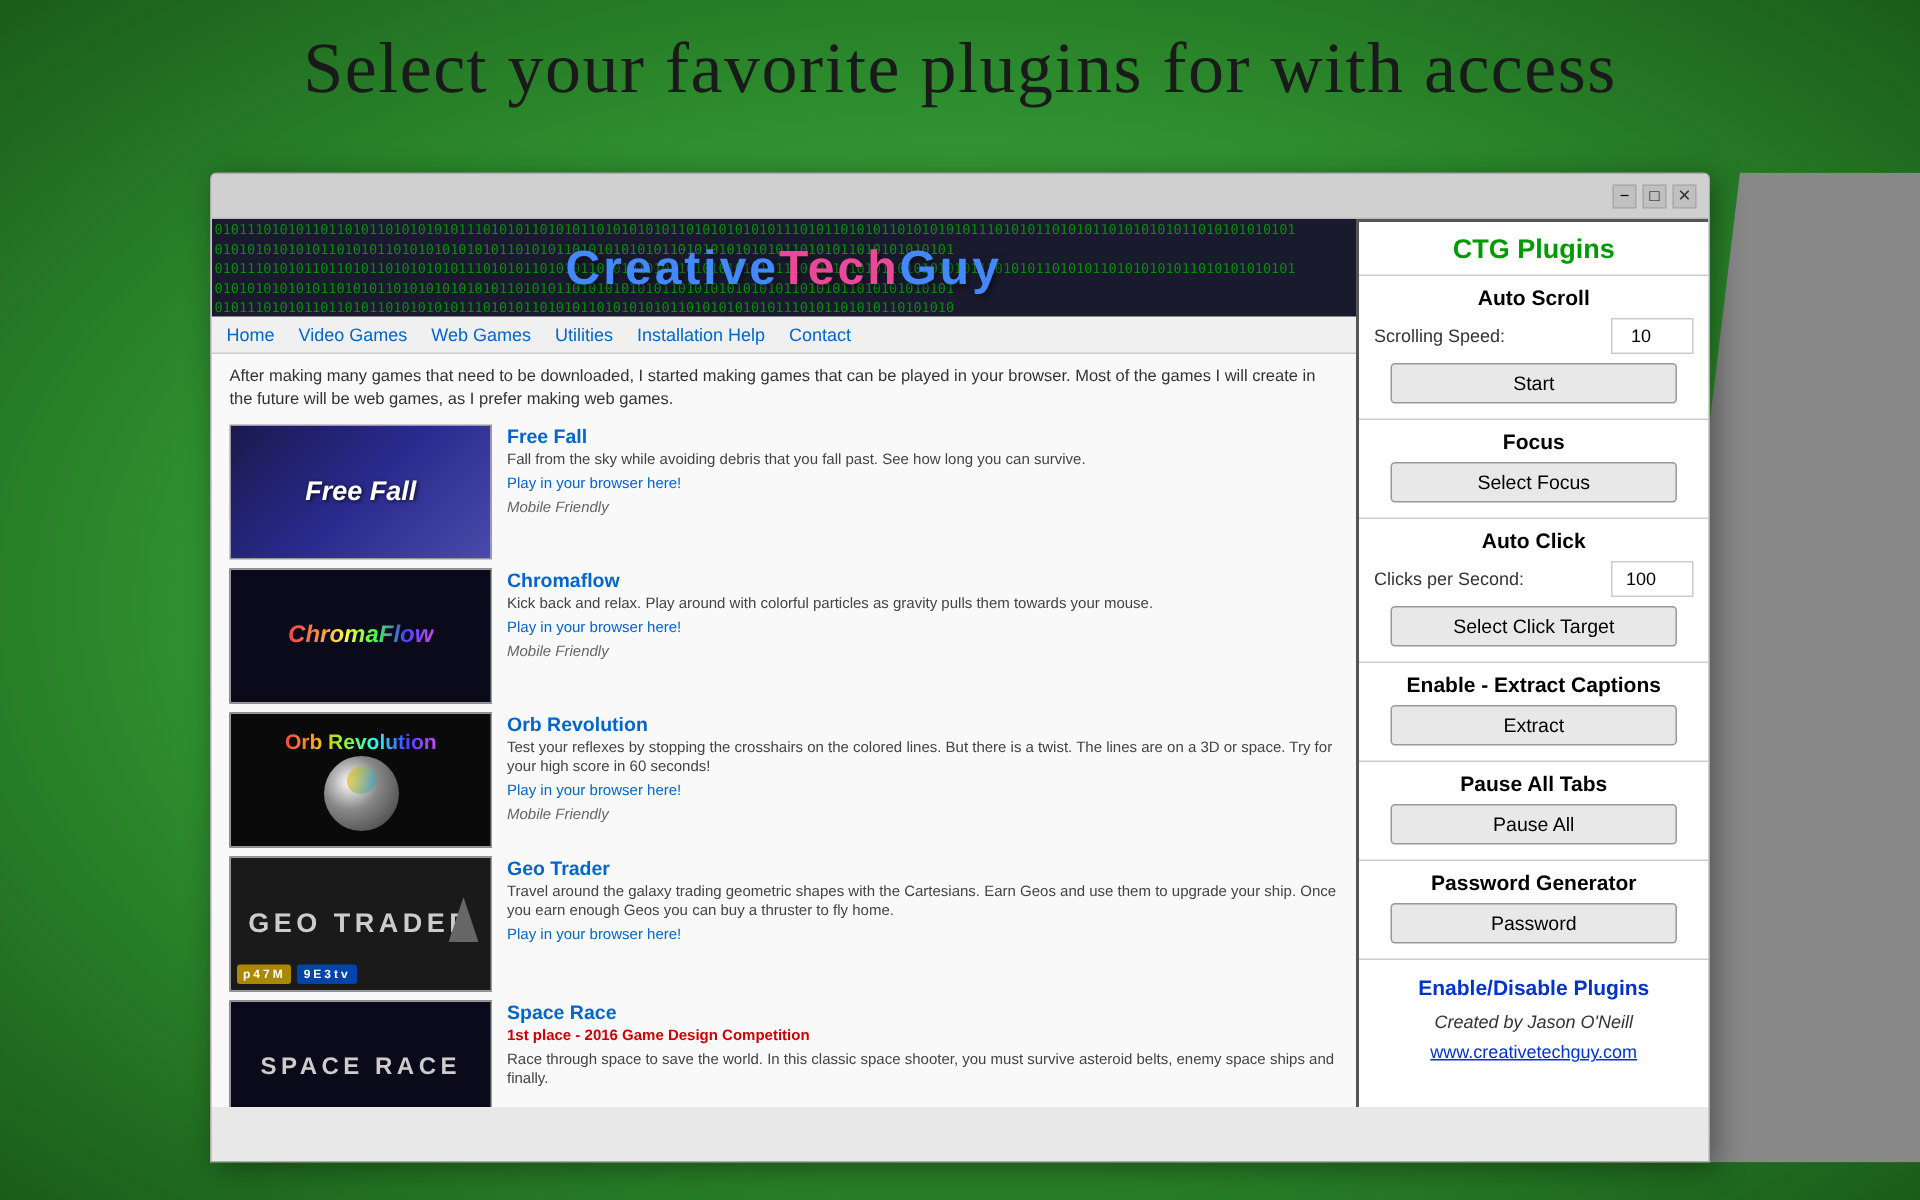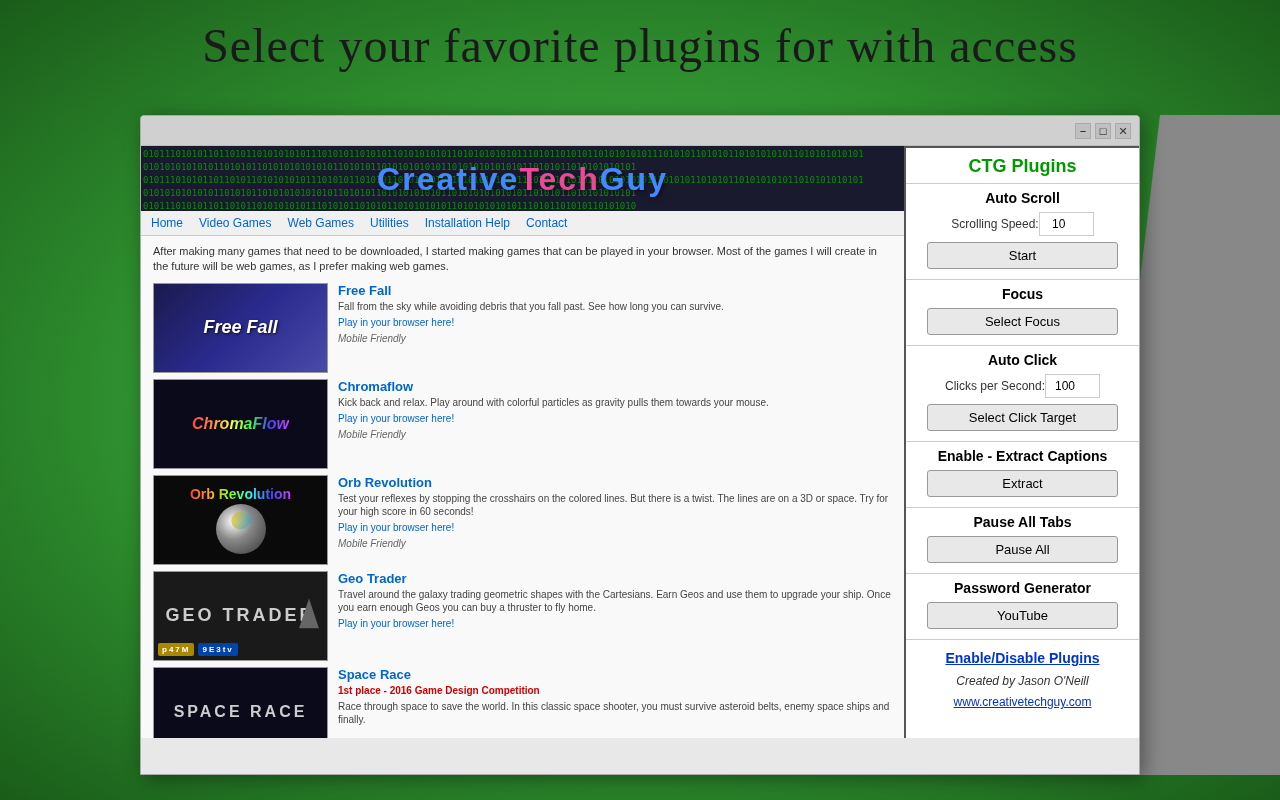--- a/index.html
+++ b/index.html
@@ -308,21 +308,21 @@
     .plugin-section h3 {
       text-align: center;
       font-size: 14px;
       font-weight: bold;
       color: #000;
       margin-bottom: 6px;
     }
     .plugin-field-row {
       display: flex;
       align-items: center;
-      justify-content: center;
+      justify-content: space-between;
       margin-bottom: 6px;
     }
     .plugin-field-row label {
       font-size: 12px;
       color: #333;
     }
     .plugin-field-row input[type="text"],
     .plugin-field-row input[type="number"] {
       width: 55px;
       height: 24px;
@@ -343,21 +343,20 @@
       cursor: pointer;
       text-align: center;
     }
 
     .plugin-footer {
       padding: 10px;
       text-align: center;
     }
     .plugin-footer a.enable-link {
       color: #0033cc;
-      text-decoration: underline;
       font-size: 14px;
       font-weight: bold;
       display: block;
       margin-bottom: 8px;
     }
     .plugin-footer .creator {
       font-size: 12px;
       font-style: italic;
       color: #333;
       margin-bottom: 4px;
@@ -526,21 +525,21 @@
         <button class="plugin-btn">Extract</button>
       </div>
 
       <div class="plugin-section">
         <h3>Pause All Tabs</h3>
         <button class="plugin-btn">Pause All</button>
       </div>
 
       <div class="plugin-section">
         <h3>Password Generator</h3>
-        <button class="plugin-btn">YouTube</button>
+        <button class="plugin-btn">Password</button>
       </div>
 
       <div class="plugin-footer">
         <a class="enable-link">Enable/Disable Plugins</a>
         <p class="creator">Created by Jason O'Neill</p>
         <a class="website">www.creativetechguy.com</a>
       </div>
 
     </div>
   </div>

